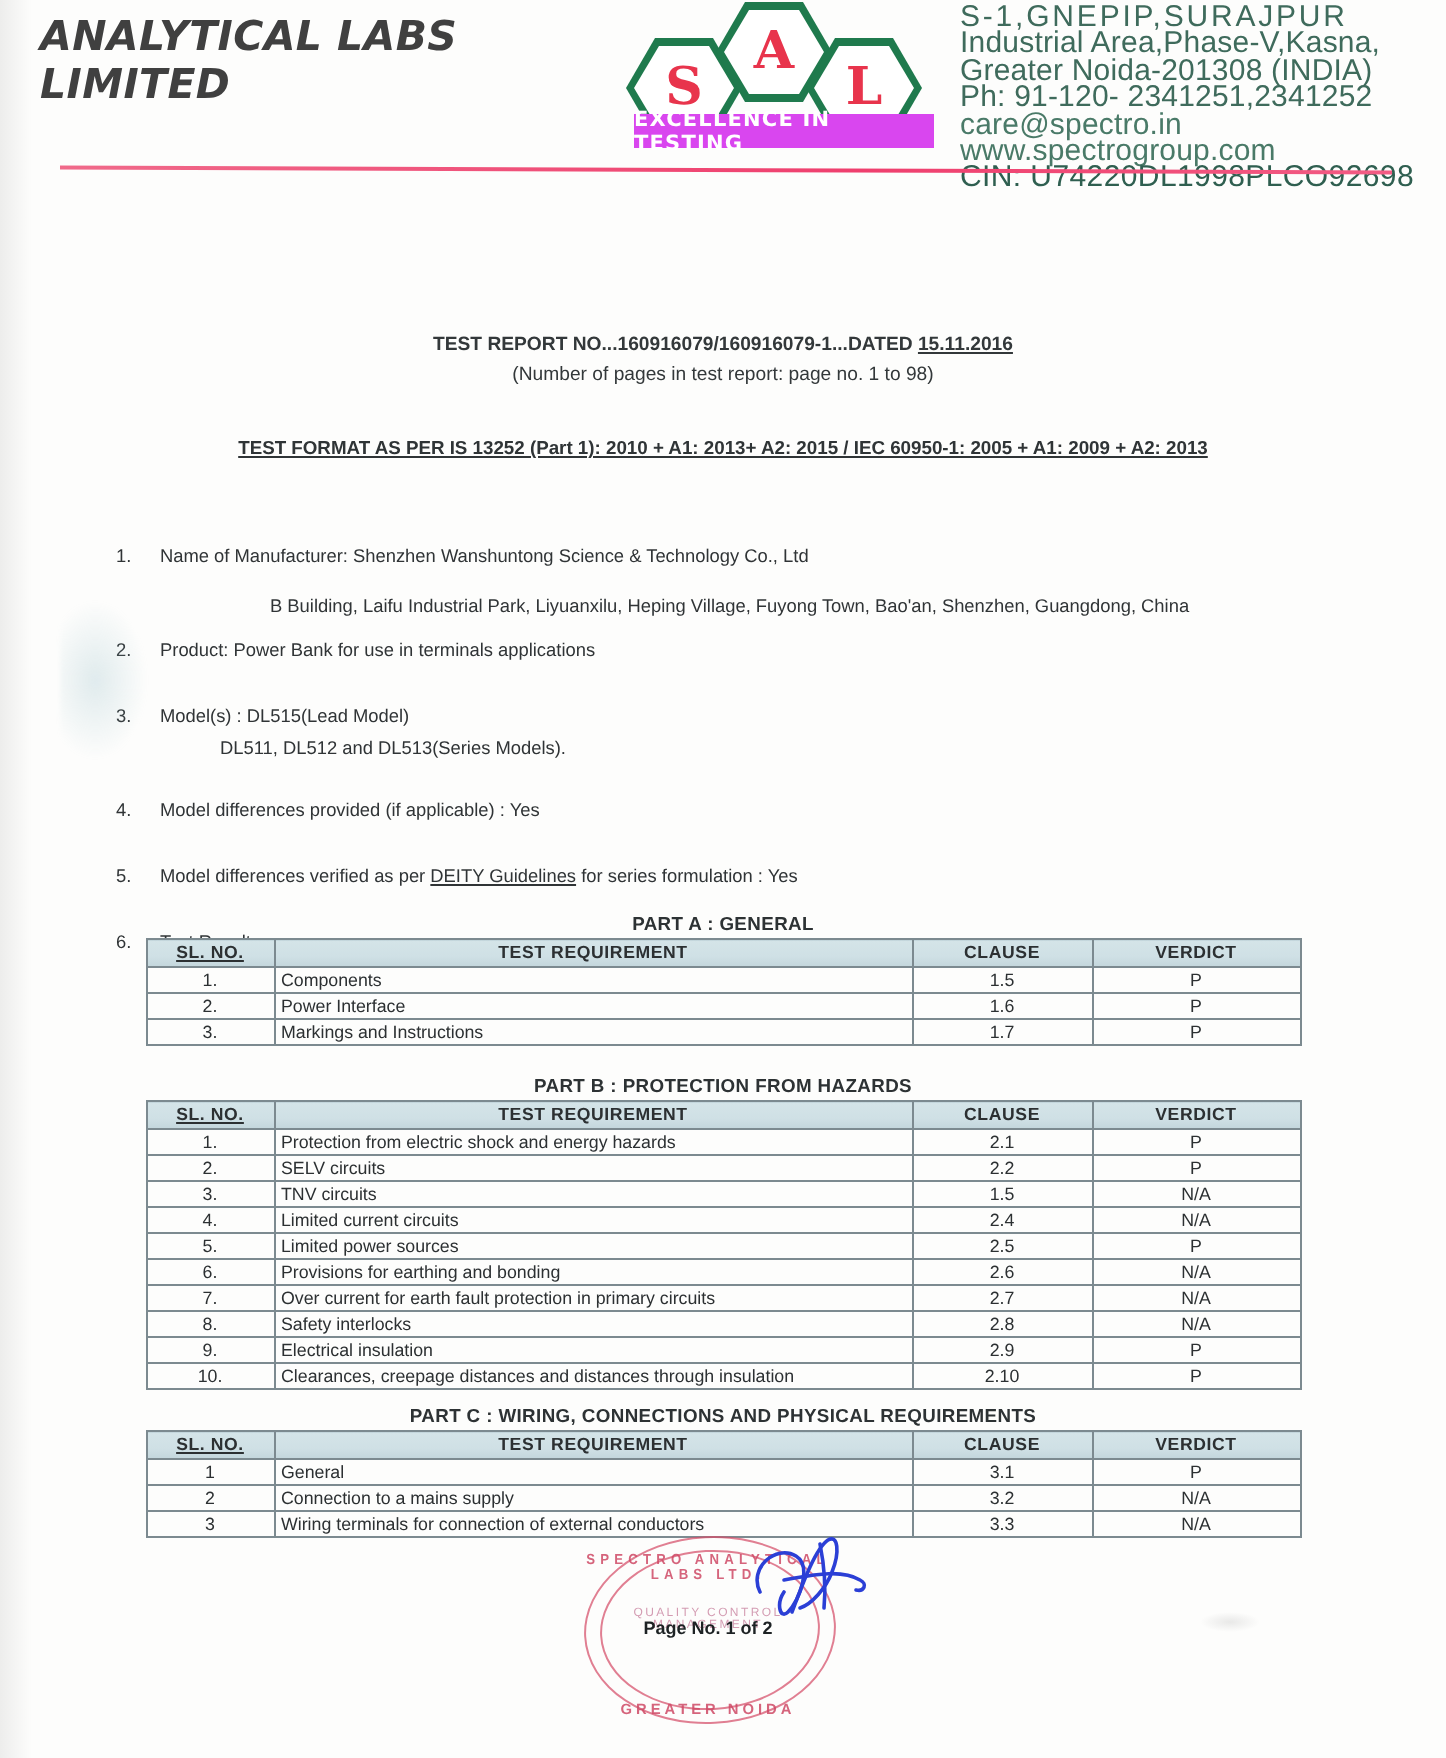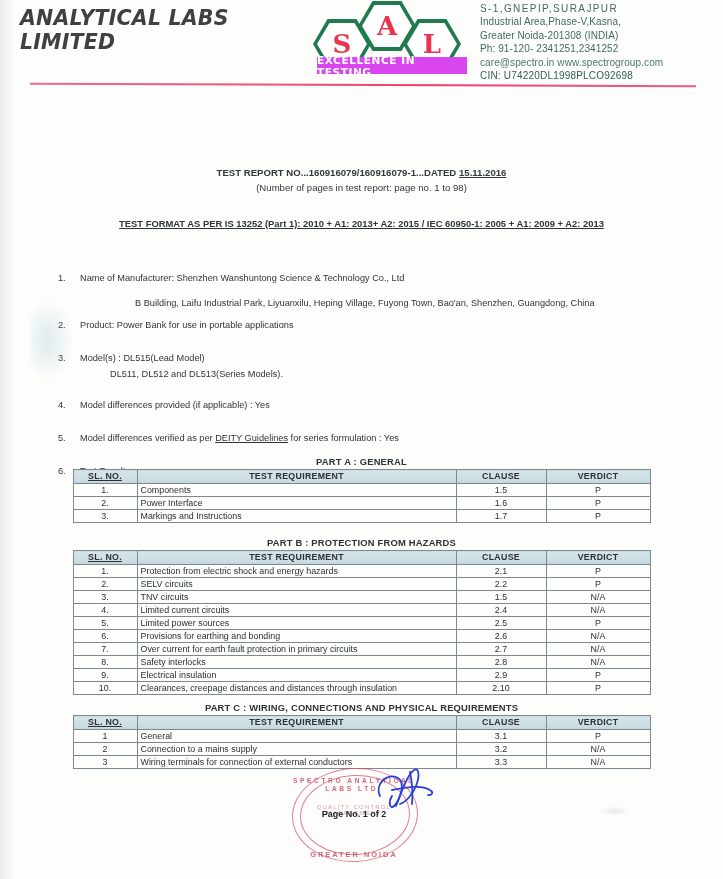--- a/index.html
+++ b/index.html
@@ -74,21 +74,21 @@
   .sal-tag{
     position:absolute;left:4px;top:54px;width:150px;height:17px;
     background:#d946ef;color:#ffffff;
     font-family:"DejaVu Sans", sans-serif;font-weight:bold;font-size:10.5px;
     letter-spacing:0.6px;display:flex;align-items:center;justify-content:center;
   }
 
   .addr{
     position:absolute;left:480px;top:2px;width:238px;
     font-family:"Liberation Sans", sans-serif;
-    font-size:10px;line-height:13.4px;color:#3f6b5c;
+    font-size:15px;line-height:13.4px;color:#3f6b5c;
     letter-spacing:0.1px;
   }
   .addr .l1{letter-spacing:1.4px;}
   .addr .l5{color:#4a7a68;}
   .addr .l6{color:#2f5f50;letter-spacing:0.2px;}
 
   .rule{
     position:absolute;left:30px;top:84px;width:666px;height:2px;
     background:linear-gradient(to right,#f06a8a,#ef3f6e 60%,#f25c84);
     transform:rotate(0.22deg);
@@ -242,21 +242,21 @@
   <div class="items">
 
     <div class="item" style="margin-bottom:6px;">
       <span class="num">1.</span>
       <span class="txt">Name of Manufacturer: Shenzhen Wanshuntong Science &amp; Technology Co., Ltd</span>
       <span class="cont" style="margin-top:12px;">B Building, Laifu Industrial Park, Liyuanxilu, Heping Village, Fuyong Town, Bao'an, Shenzhen, Guangdong, China</span>
     </div>
 
     <div class="item" style="margin-top:9px;">
       <span class="num">2.</span>
-      <span class="txt">Product: Power Bank for use in portable applications</span>
+      <span class="txt">Product: Power Bank for use in terminals applications</span>
     </div>
 
     <div class="item" style="margin-top:20px;">
       <span class="num">3.</span>
       <span class="txt">Model(s) : DL515(Lead Model)</span>
       <span class="cont2" style="margin-top:3px;">DL511, DL512 and  DL513(Series Models).</span>
     </div>
 
     <div class="item" style="margin-top:18px;">
       <span class="num">4.</span>

